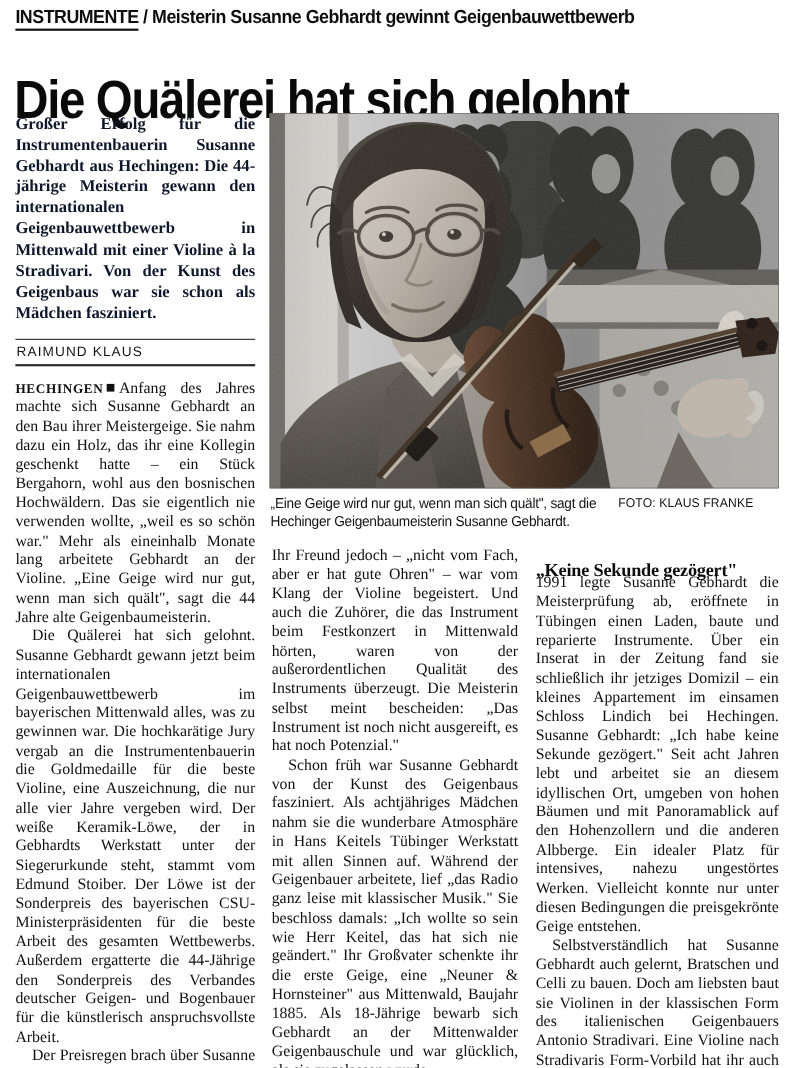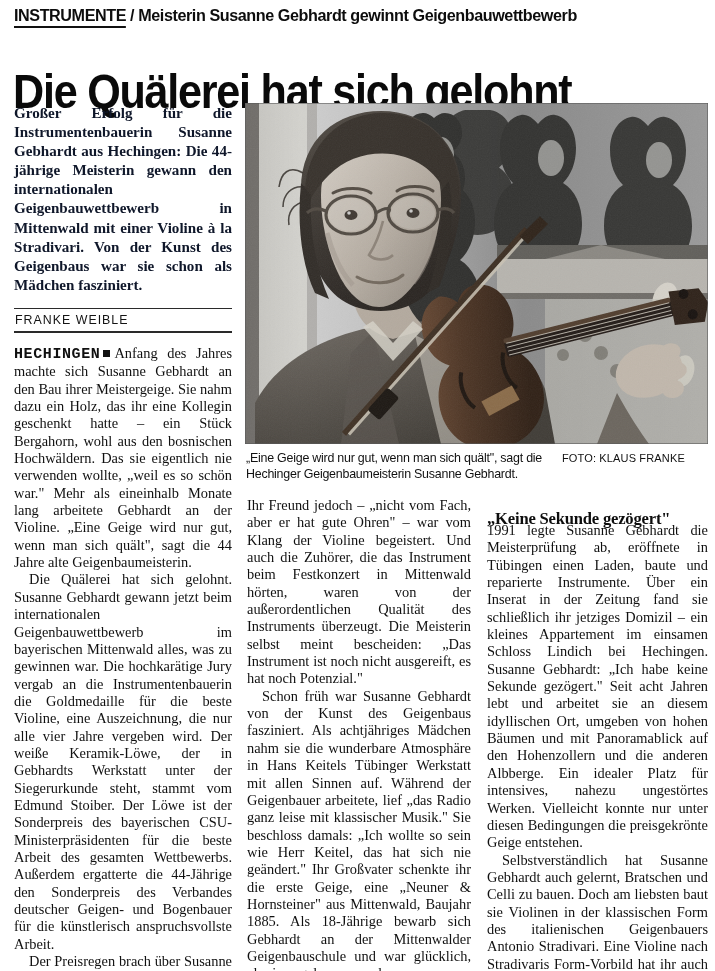--- a/index.html
+++ b/index.html
@@ -109,23 +109,23 @@
     margin: 0;
     text-indent: 15px;
   }
   .col p.first { text-indent: 0; }
 
   #col1 { left: 14px; top: 345px; width: 218px; }
   #col2 { left: 247px; top: 497px; width: 224px; }
   #col3 { left: 487px; top: 497px; width: 221px; }
 
   .dateline {
-    font-family: Liberation Mono, monospace;
+    font-family: Liberation Serif, serif;
     font-weight: bold;
-    font-size: 15px;
+    font-size: 12px;
     letter-spacing: 0.6px;
   }
   .bullet-sq {
     display: inline-block;
     width: 7px;
     height: 7px;
     background: #111;
     margin: 0 4px 0 3px;
     vertical-align: 1px;
   }
@@ -186,21 +186,21 @@
 <div class="kicker">
   <span class="rubric">INSTRUMENTE</span><span class="sep"> / </span><span>Meisterin Susanne Gebhardt gewinnt Geigenbauwettbewerb</span>
 </div>
 
 <h1 class="headline">Die Quälerei hat sich gelohnt</h1>
 
 <div class="lead">Großer Erfolg für die Instrumentenbauerin Susanne Gebhardt aus Hechingen: Die 44-jährige Meisterin gewann den internationalen Geigenbauwettbewerb in Mittenwald mit einer Violine à la Stradivari. Von der Kunst des Geigenbaus war sie schon als Mädchen fasziniert.</div>
 
 <div class="byline-wrap">
   <div class="rule-top"></div>
-  <div class="byline">FRANKE WEIBLE</div>
+  <div class="byline">RAIMUND KLAUS</div>
   <div class="rule-bottom"></div>
 </div>
 
 <figure class="photo" style="margin:0">
   <svg width="463" height="341" viewBox="0 0 463 341">
     <defs>
       <linearGradient id="wallg" x1="0" y1="0" x2="1" y2="0">
         <stop offset="0" stop-color="#7d7d7d"></stop>
         <stop offset="0.06" stop-color="#a8a8a8"></stop>
         <stop offset="0.12" stop-color="#cfcfcf"></stop>

